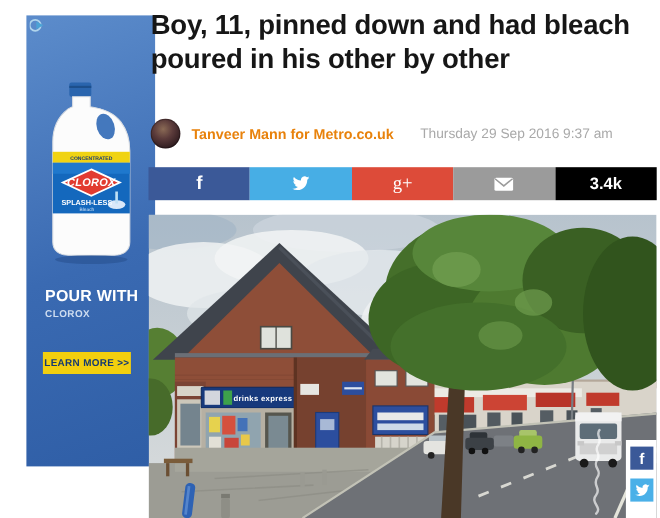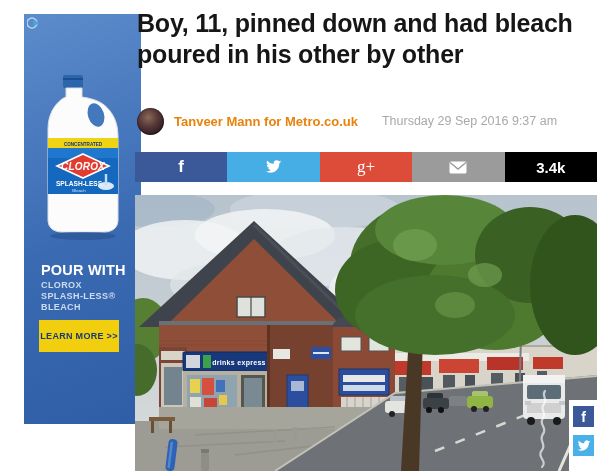--- a/index.html
+++ b/index.html
@@ -17,21 +17,21 @@
   .bottle{position:absolute;left:13px;top:60px;width:92px;height:168px}
   .ad-headline{
     position:absolute;left:17px;top:228px;color:#fff;font-weight:bold;
     font-size:14.5px;line-height:17px;letter-spacing:.2px;margin-top:20px;
   }
   .ad-sub{
     position:absolute;left:17px;top:266px;color:#cddcf0;font-weight:bold;
     font-size:9px;line-height:11px;letter-spacing:.4px;
   }
   .ad-cta{
-    position:absolute;left:15px;top:306px;width:80px;height:32px;
+    position:absolute;left:15px;top:306px;width:80px;height:20px;
     background:#f2cf0e;color:#163a72;font-size:9px;font-weight:bold;
     display:flex;align-items:center;justify-content:center;letter-spacing:.3px;
     cursor:pointer;
   }
   
   .headline{
     position:absolute;left:137px;top:8px;width:462px;margin:0;
     font-size:25px;line-height:31px;font-weight:bold;color:#161616;
     letter-spacing:-0.2px;
   }
@@ -97,21 +97,20 @@
     <path d="M69 100 L69 111" stroke="#bfe0f5" stroke-width="2.4"></path>
 
     <ellipse cx="46" cy="162" rx="33" ry="4" fill="#274f8d" opacity=".55"></ellipse>
   </svg>
 
   <div class="ad-headline">
     <div>POUR WITH</div>
   </div>
   <div class="ad-sub">
     <div>CLOROX</div>
-    <div>SPLASH-LESS® BLEACH</div>
   </div>
   <div class="ad-cta">LEARN MORE &gt;&gt;</div>
 </aside>
 
 <h1 class="headline">
   <div>Boy, 11, pinned down and had bleach</div>
   <div>poured in his other by other</div>
 </h1>
 
 <div class="byline">

